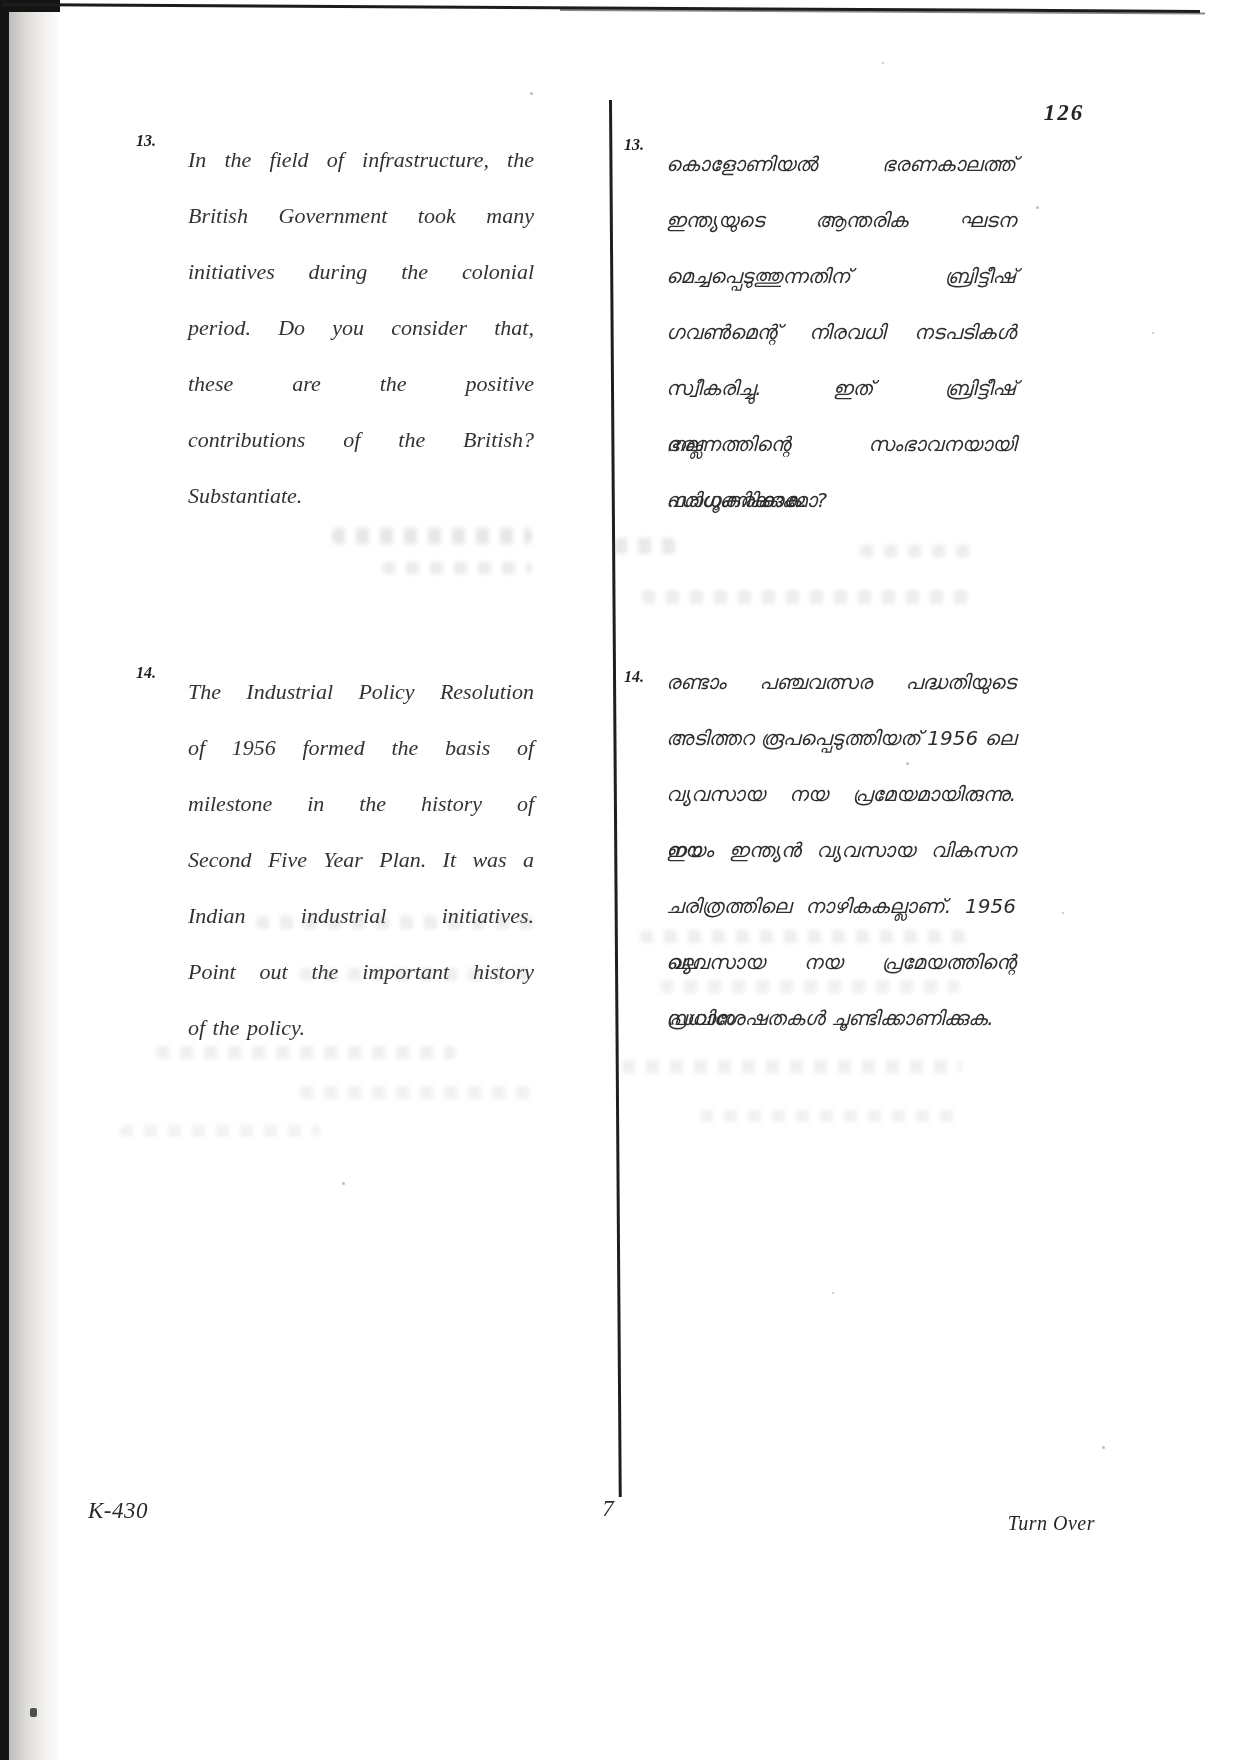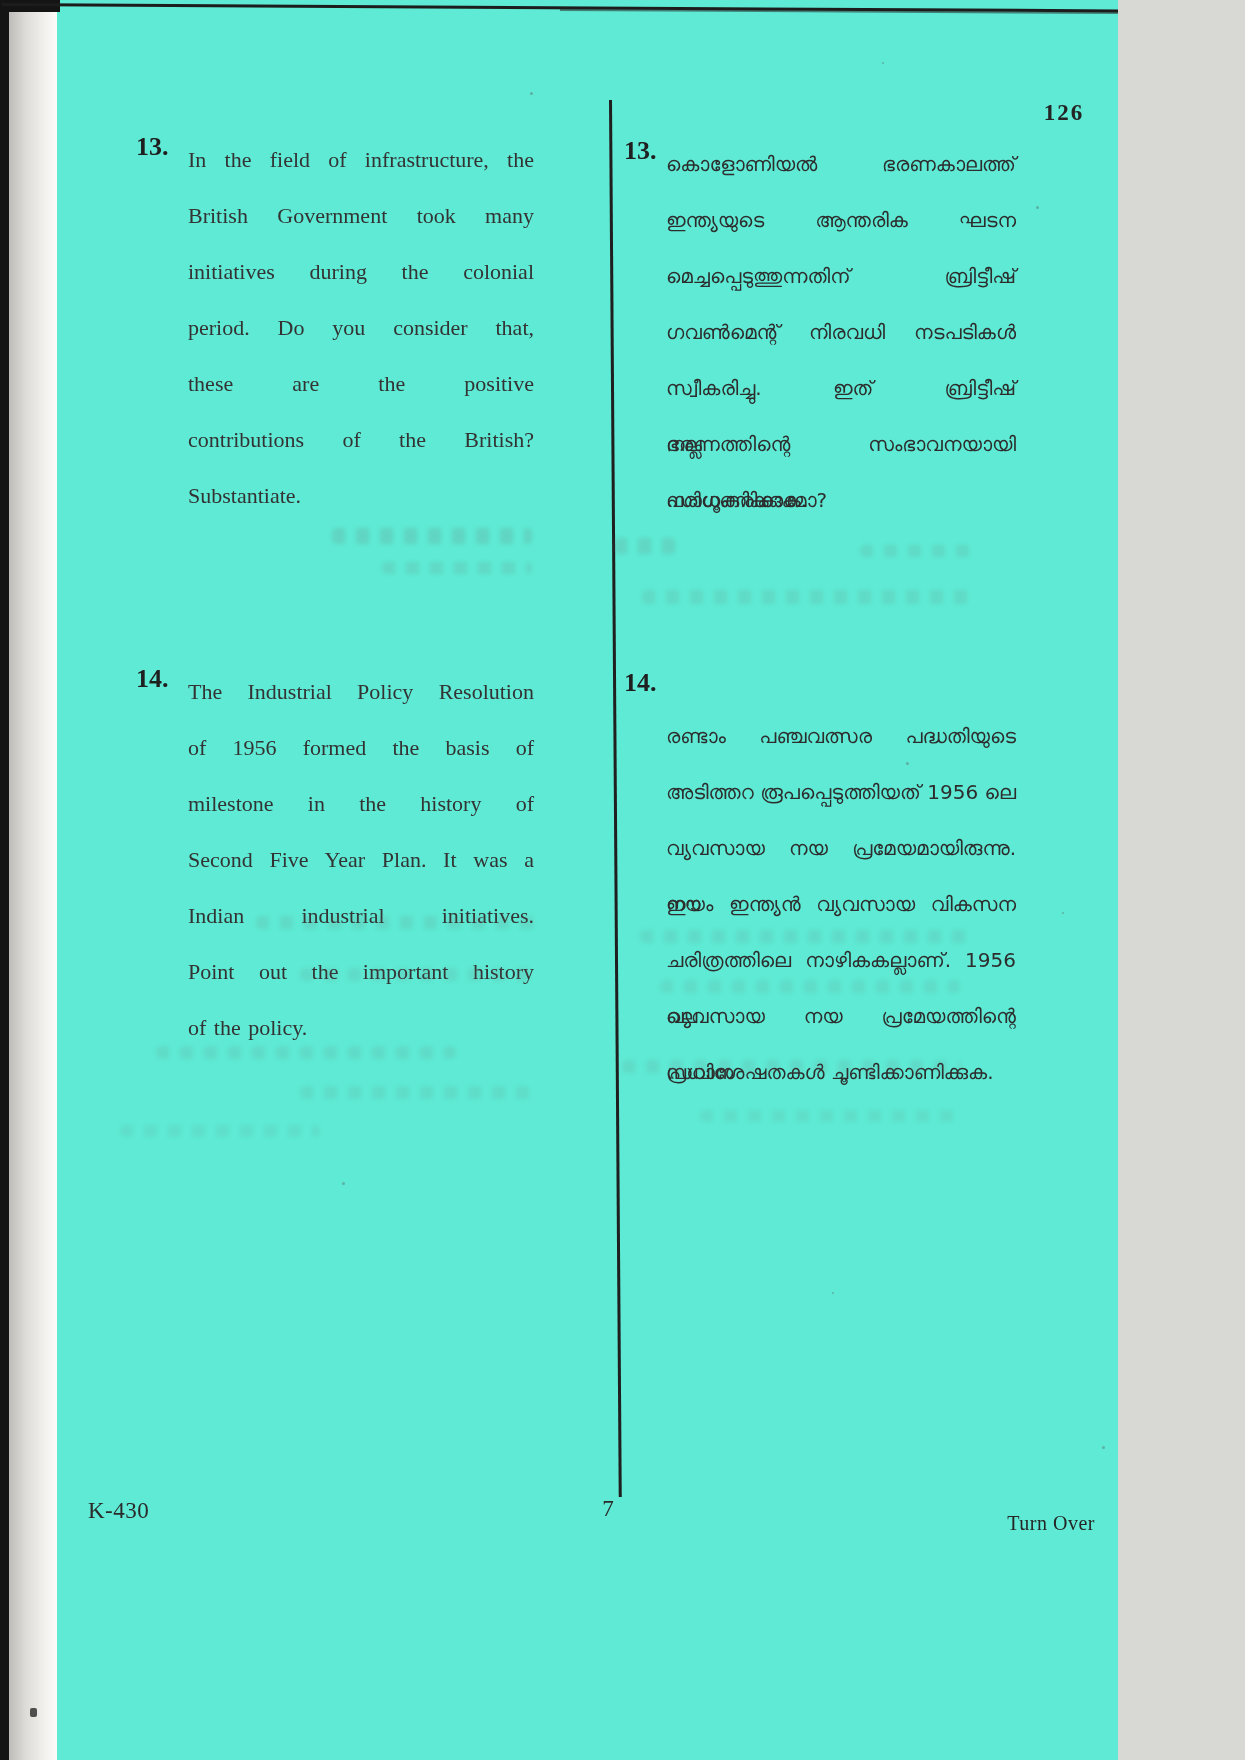--- a/index.html
+++ b/index.html
@@ -1,24 +1,25 @@
 <!DOCTYPE html>
 <html><head>
 <meta charset="utf-8">
 <style>
   html, body { margin: 0; padding: 0; }
   body { background: #d8d8d4; }
   .page {
     position: relative;
-    width: 1118px;
+    width: 1245px;
     height: 1760px;
-    background: #5eead4;
+    background: #ffffff;
     overflow: hidden;
     font-family: "Liberation Serif", serif;
     color: #2f2f2f;
+    font-style: italic;
   }
 
   
   .edge-black {
     position: absolute; left: 0; top: 0; width: 9px; height: 1760px;
     background: #141414;
   }
   .edge-gray {
     position: absolute; left: 9px; top: 0; width: 48px; height: 1760px;
     background: linear-gradient(90deg, #bdbcb8 0%, #dddcd8 35%, #f2f1ee 75%, #fcfbf9 100%);
@@ -52,21 +53,21 @@
   }
 
   
   .pagenum-top {
     position: absolute; left: 1036px; top: 100px; width: 56px;
     font-size: 23px; font-weight: 700; letter-spacing: 2px; color: #242424;
     text-align: center;
   }
   .qnum {
     position: absolute; width: 46px;
-    font-size: 26px; font-weight: 700; color: #1f1f1f;
+    font-size: 16px; font-weight: 700; color: #1f1f1f;
   }
   .qtext { position: absolute; }
   .qtext .ln {
     height: 56px; line-height: 56px; white-space: nowrap;
   }
   .qtext .ln.j {
     white-space: normal;
     text-align: justify; text-align-last: justify;
   }
   .en .qtext { width: 346px; font-size: 22px; color: #333; word-spacing: 2px; }
@@ -74,21 +75,21 @@
     width: 350px; font-size: 20px; color: #2d2d2d;
     font-family: "DejaVu Sans", sans-serif;
   }
   #q13-en-num { left: 136px; top: 132px; }
   #q13-en-text { left: 188px; top: 132px; }
   #q14-en-num { left: 136px; top: 664px; }
   #q14-en-text { left: 188px; top: 664px; }
   #q13-ml-num { left: 624px; top: 136px; }
   #q13-ml-text { left: 666px; top: 136px; }
   #q14-ml-num { left: 624px; top: 668px; }
-  #q14-ml-text { left: 666px; top: 708px; }
+  #q14-ml-text { left: 666px; top: 654px; }
 
   .footer-left {
     position: absolute; left: 88px; top: 1498px;
     font-size: 23px; color: #2a2a2a; letter-spacing: .5px;
   }
   .footer-center {
     position: absolute; left: 578px; top: 1496px; width: 60px; text-align: center;
     font-size: 23px; color: #2a2a2a;
   }
   .footer-right {

